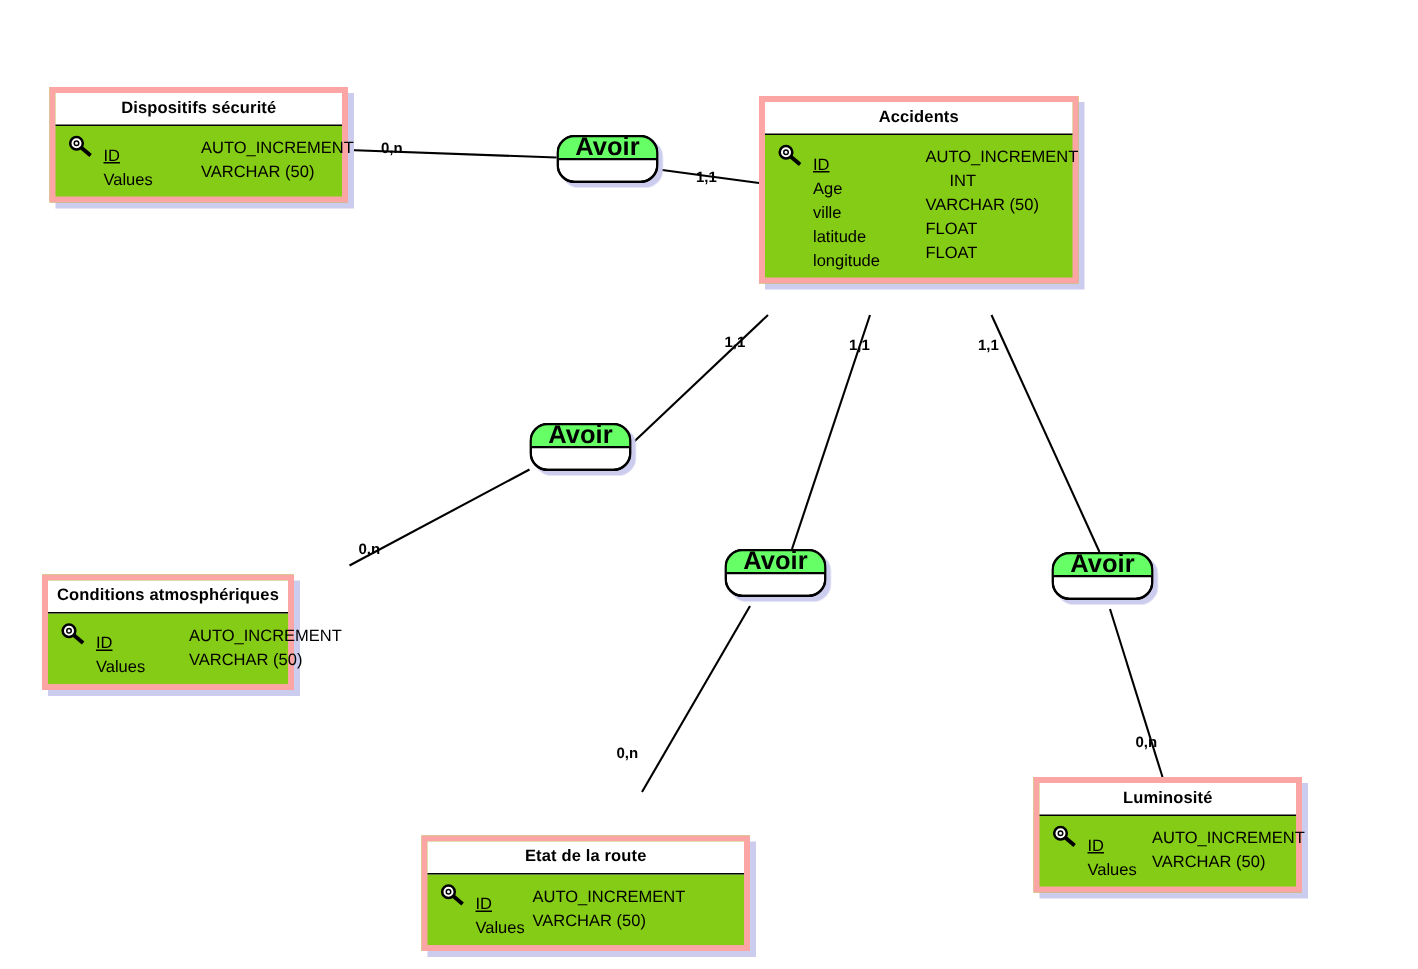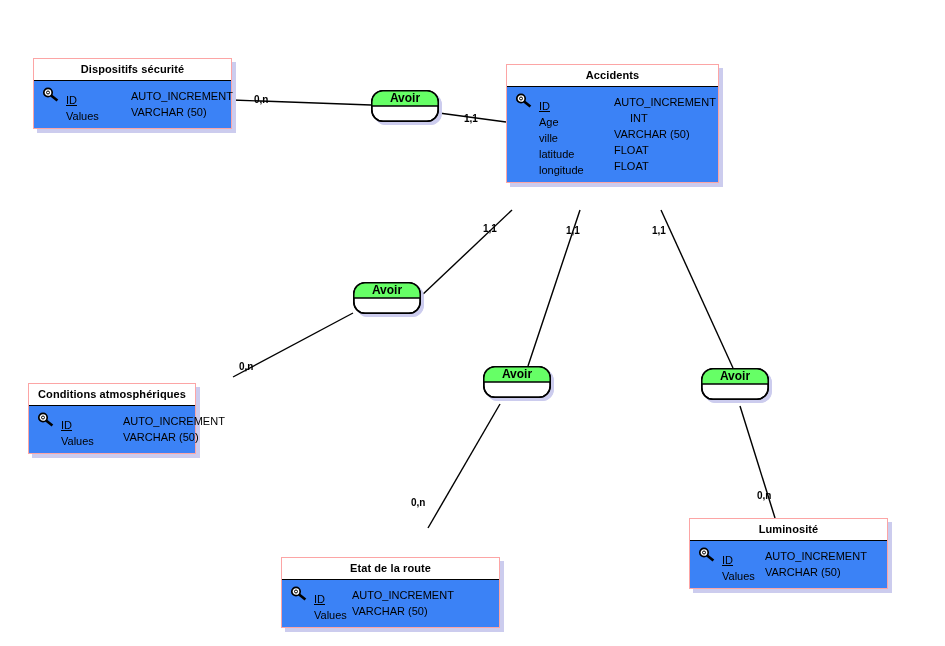--- a/index.html
+++ b/index.html
@@ -22,22 +22,22 @@
   
   #links {
     position: absolute;
     left: 0; top: 0;
     width: 945px; height: 646px;
     pointer-events: none;
   }
   
   .entity {
     position: absolute;
-    background: #3b82f6;
-    border: 1px solid #fca5a5;
+    background: #84cc16;
+    border: 4px solid #fca5a5;
     box-shadow: 4px 4px 0 0 #ccccee;
     z-index: 5;
   }
   .entity-header {
     border-bottom: 1px solid #000000;
     text-align: center;
     font-size: 11px;
     font-weight: bold;
     color: #000000;
     padding: 4px 6px 5px 6px;
@@ -90,21 +90,21 @@
     filter: drop-shadow(3px 3px 0 #ccccee);
   }
   .relation svg { display: block; }
   .relation .rlabel {
     position: absolute;
     left: 0; top: 0;
     width: 68px;
     height: 16px;
     line-height: 16px;
     text-align: center;
-    font-size: 12px;
+    font-size: 17px;
     font-weight: bold;
     color: #000000;
     pointer-events: none;
   }
 
   
   .card {
     position: absolute;
     font-size: 10px;
     font-weight: bold;
@@ -235,21 +235,21 @@
         <span class="attr-type" style="left:70px;">AUTO_INCREMENT</span>
       </div>
       <div class="attr-row">
         <span class="attr-key-slot"></span>
         <span class="attr-name">Values</span>
         <span class="attr-type" style="left:70px;">VARCHAR (50)</span>
       </div>
     </div>
   </div>
 
-  <div class="entity" style="left:689px; top:518px; width:199px;">
+  <div class="entity" style="left:689px; top:518px; width:179px;">
     <div class="entity-header">Luminosité</div>
     <div class="entity-body">
       <div class="attr-row">
         <span class="attr-key-slot">
           <svg class="key-icon" viewBox="0 0 20 16">
             <circle cx="6" cy="5.5" r="4.2" fill="#ffffff" stroke="#000000" stroke-width="1.7"></circle>
             <circle cx="6" cy="5.5" r="1.5" fill="#ffffff" stroke="#000000" stroke-width="1"></circle>
             <path d="M9.1 8.4 L15.4 13.6" stroke="#000000" stroke-width="2.6" stroke-linecap="butt"></path>
           </svg>
         </span>

